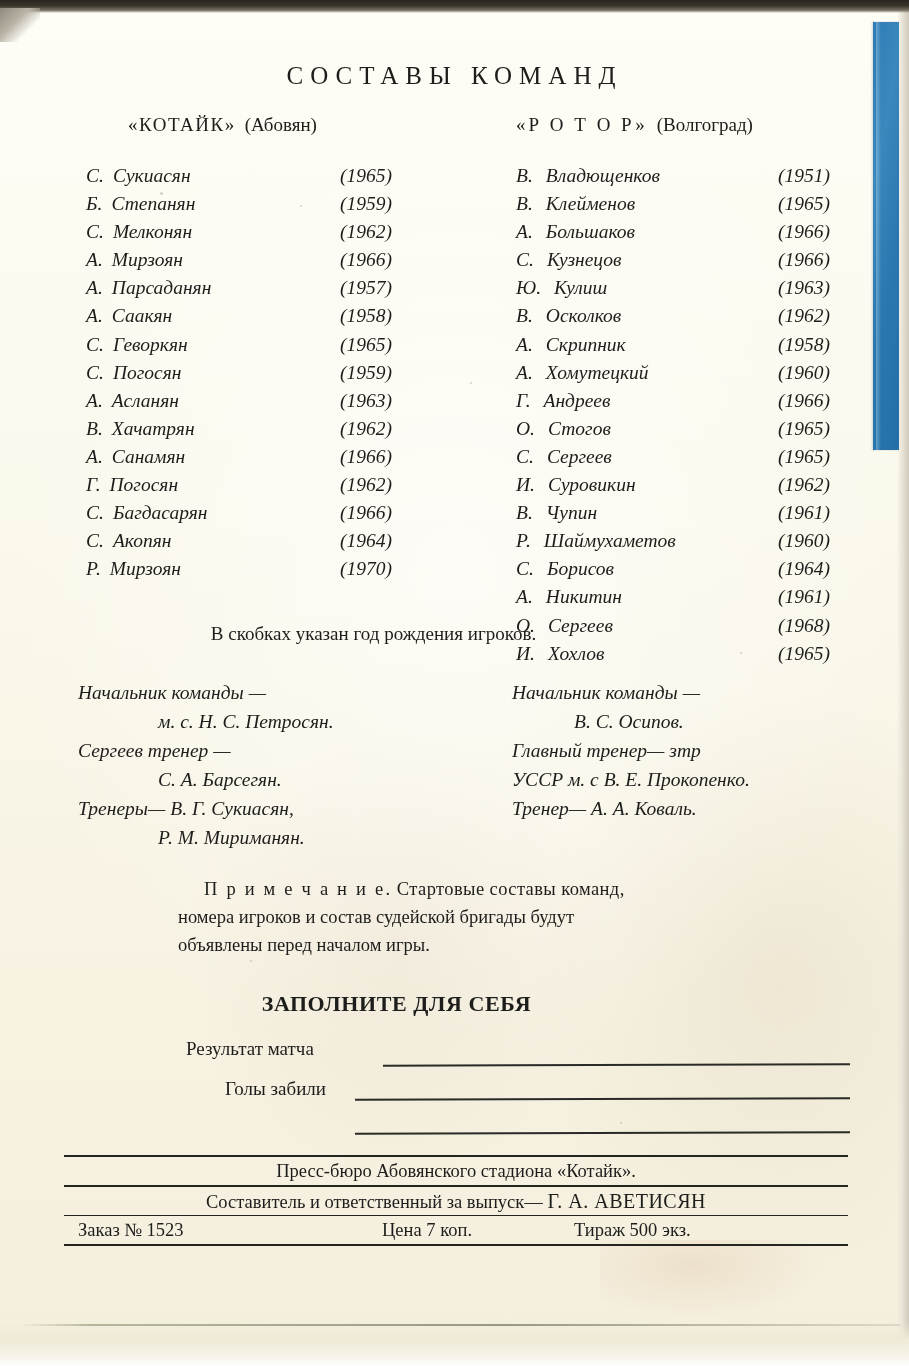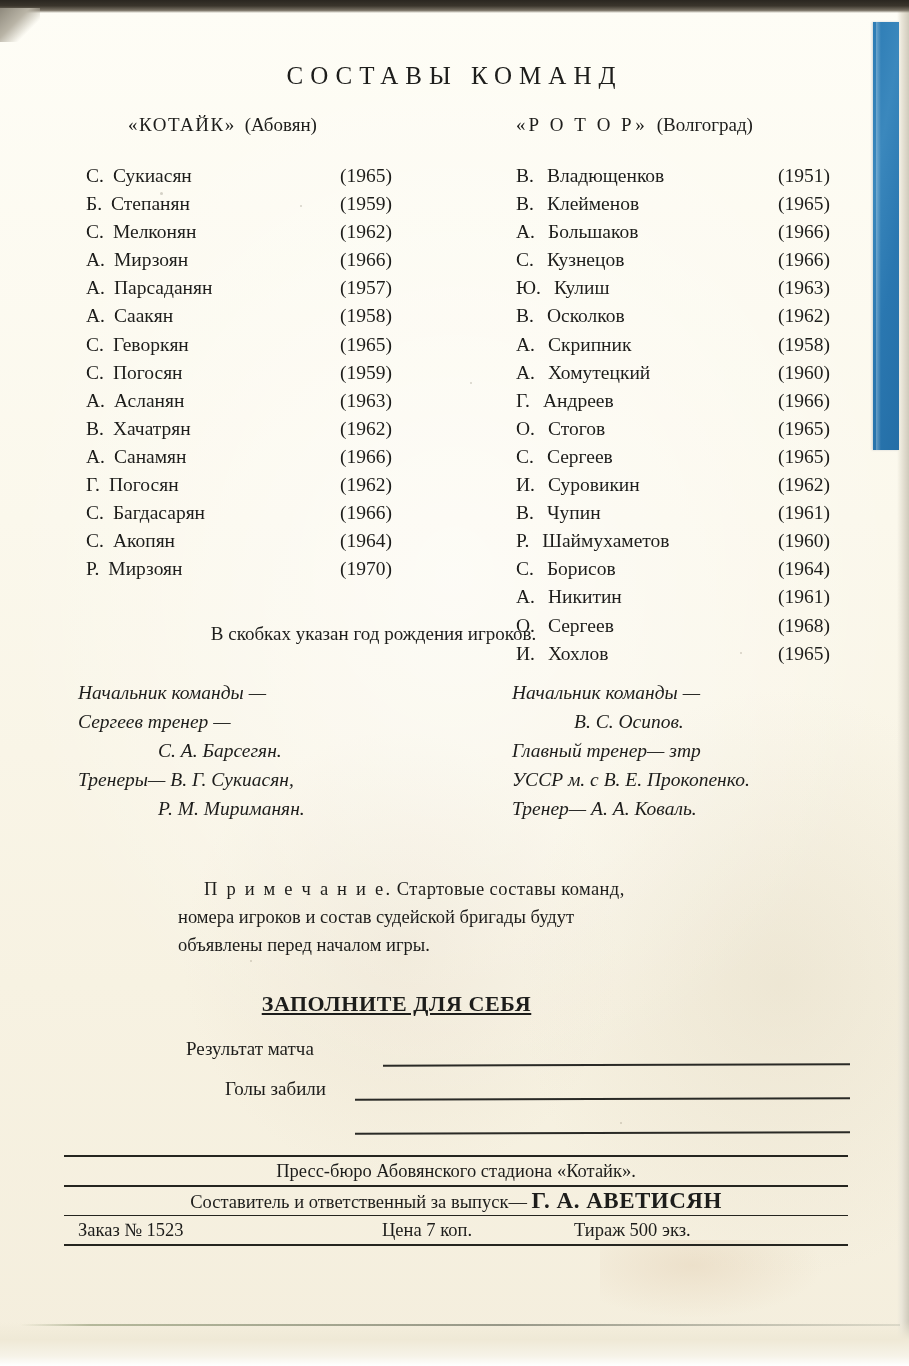--- a/index.html
+++ b/index.html
@@ -93,20 +93,21 @@
     position: absolute;
     top: 165px;
     font-size: 19.5px;
   }
   .roster.left  { left: 86px;  width: 330px; }
   .roster.right { left: 516px; width: 340px; }
   .roster .row {
     position: relative;
     height: 28.1px;
     white-space: nowrap;
+    font-style: italic;
   }
   .roster .initial { display: inline-block; }
   .roster .surname { margin-left: 9px; }
   .roster.right .surname { margin-left: 13px; }
   .roster .year {
     position: absolute;
     top: 0;
   }
   .roster.left .year  { left: 254px; }
   .roster.right .year { left: 262px; }
@@ -143,21 +144,20 @@
   .remark .lead { letter-spacing: 2.2px; }
   .remark .sp { letter-spacing: 0.4px; }
 
   .fill-title {
     position: absolute;
     top: 991px; left: 0; width: 793px;
     text-align: center;
     font-size: 22px;
     font-weight: bold;
     letter-spacing: 0.6px;
-    text-decoration: underline;
   }
   .fill-label {
     position: absolute;
     font-size: 19px;
   }
   .fill-label.r1 { top: 1038px; left: 186px; }
   .fill-label.r2 { top: 1078px; left: 225px; }
   .rule {
     position: absolute;
     height: 2px;
@@ -177,21 +177,21 @@
   }
   .imprint .hr.thin { height: 1.6px; }
   .imprint .irow {
     position: relative;
     height: 28px;
     line-height: 28px;
     font-size: 18.5px;
     white-space: nowrap;
   }
   .imprint .irow.center { text-align: center; }
-  .imprint .caps { font-weight: bold; letter-spacing: 0.5px; font-size: 23px; }
+  .imprint .caps { font-weight: normal; letter-spacing: 0.5px; font-size: 20px; }
   .imprint .seg { position: absolute; top: 0; }
   .imprint .seg-order { left: 14px; }
   .imprint .seg-price { left: 318px; }
   .imprint .seg-run   { left: 510px; }
   .imprint .irow.last { padding-left: 2px; font-size: 18.5px; }
 
   
   .speck { position: absolute; background: rgba(120,112,95,0.30); border-radius: 50%; pointer-events: none; }
 </style>
 </head>
@@ -248,20 +248,21 @@
         <div class="row"><span class="initial">С.</span><span class="surname">Борисов</span><span class="year">(1964)</span></div>
         <div class="row"><span class="initial">А.</span><span class="surname">Никитин</span><span class="year">(1961)</span></div>
         <div class="row"><span class="initial">О.</span><span class="surname">Сергеев</span><span class="year">(1968)</span></div>
         <div class="row"><span class="initial">И.</span><span class="surname">Хохлов</span><span class="year">(1965)</span></div>
       </div>
 
     <div class="note-years">В скобках указан год рождения игроков.</div>
 
     <div class="staff left" id="staff-home">
         <span class="ln">Начальник команды —</span>
+        <span class="ln ind1">м. с. Н. С. Петросян.</span>
         <span class="ln">Сергеев тренер —</span>
         <span class="ln ind1">С. А. Барсегян.</span>
         <span class="ln">Тренеры—   В. Г. Сукиасян,</span>
         <span class="ln ind1">Р. М. Мириманян.</span>
       </div>
     <div class="staff right" id="staff-away">
         <span class="ln">Начальник команды —</span>
         <span class="ln ind1">В. С. Осипов.</span>
         <span class="ln">Главный тренер— зтр</span>
         <span class="ln">УССР м. с В. Е. Прокопенко.</span>

